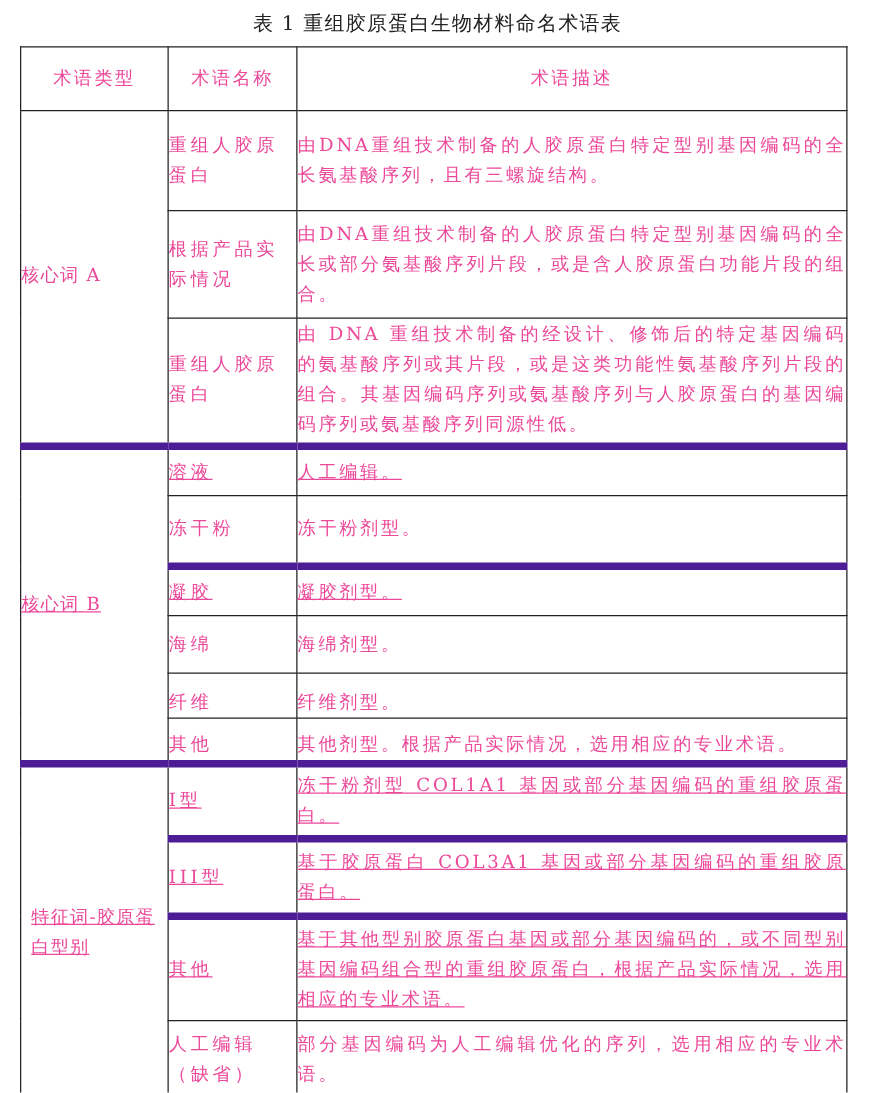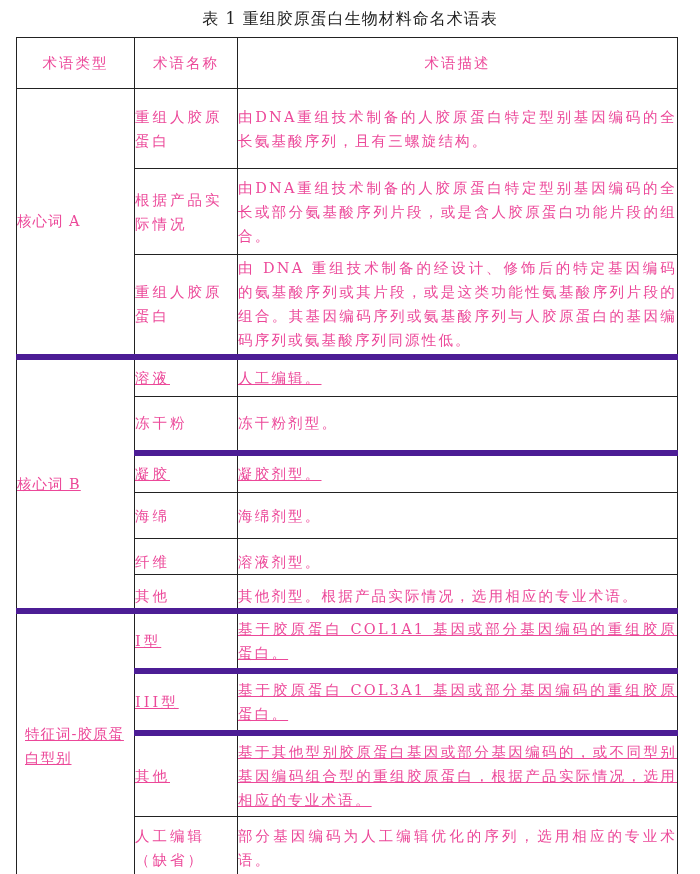--- a/index.html
+++ b/index.html
@@ -77,31 +77,31 @@
   <tr class="sep-thick" style="height:40px">
     <td class="name">凝胶</td>
     <td class="desc">凝胶剂型。</td>
   </tr>
   <tr style="height:46px">
     <td class="name">海绵</td>
     <td class="desc">海绵剂型。</td>
   </tr>
   <tr style="height:36px">
     <td class="name" style="vertical-align:bottom">纤维</td>
-    <td class="desc" style="vertical-align:bottom">溶液剂型。</td>
+    <td class="desc" style="vertical-align:bottom">纤维剂型。</td>
   </tr>
   <tr style="height:36px">
     <td class="name" style="vertical-align:bottom">其他</td>
     <td class="desc" style="vertical-align:bottom">其他剂型。根据产品实际情况，选用相应的专业术语。</td>
   </tr>
 
   <tr class="sep-thick" style="height:60px">
     <td class="type left" rowspan="4">特征词-胶原蛋白型别</td>
     <td class="name">I型</td>
-    <td class="desc">基于胶原蛋白 COL1A1 基因或部分基因编码的重组胶原蛋白。</td>
+    <td class="desc">冻干粉剂型 COL1A1 基因或部分基因编码的重组胶原蛋白。</td>
   </tr>
   <tr class="sep-thick" style="height:62px">
     <td class="name">III型</td>
     <td class="desc">基于胶原蛋白 COL3A1 基因或部分基因编码的重组胶原蛋白。</td>
   </tr>
   <tr class="sep-thick" style="height:84px">
     <td class="name">其他</td>
     <td class="desc">基于其他型别胶原蛋白基因或部分基因编码的，或不同型别基因编码组合型的重组胶原蛋白，根据产品实际情况，选用相应的专业术语。</td>
   </tr>
   <tr style="height:62px">

